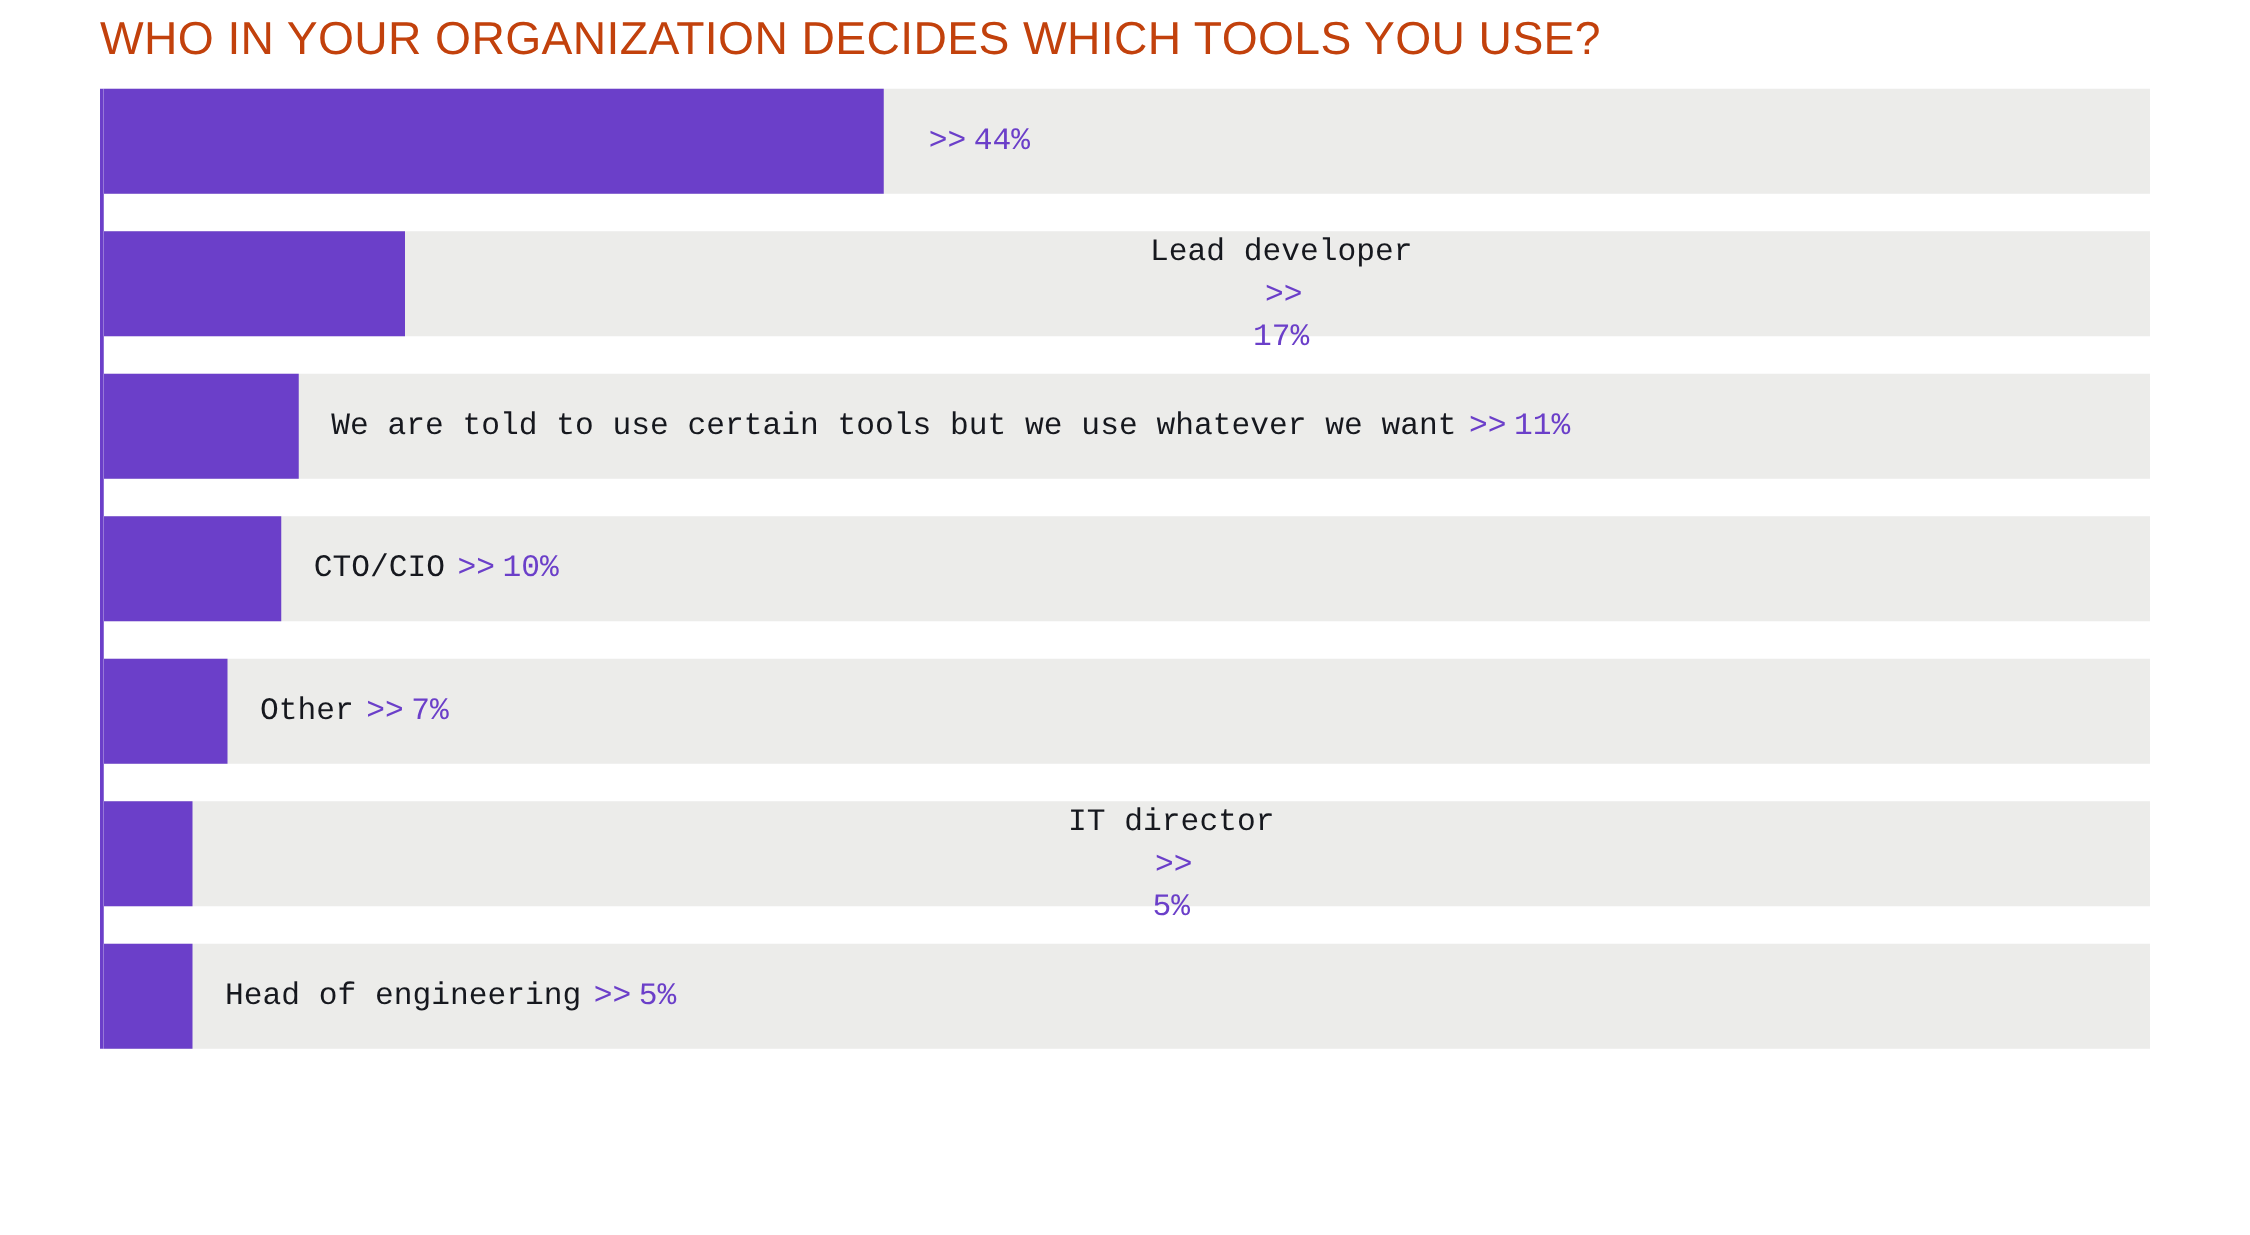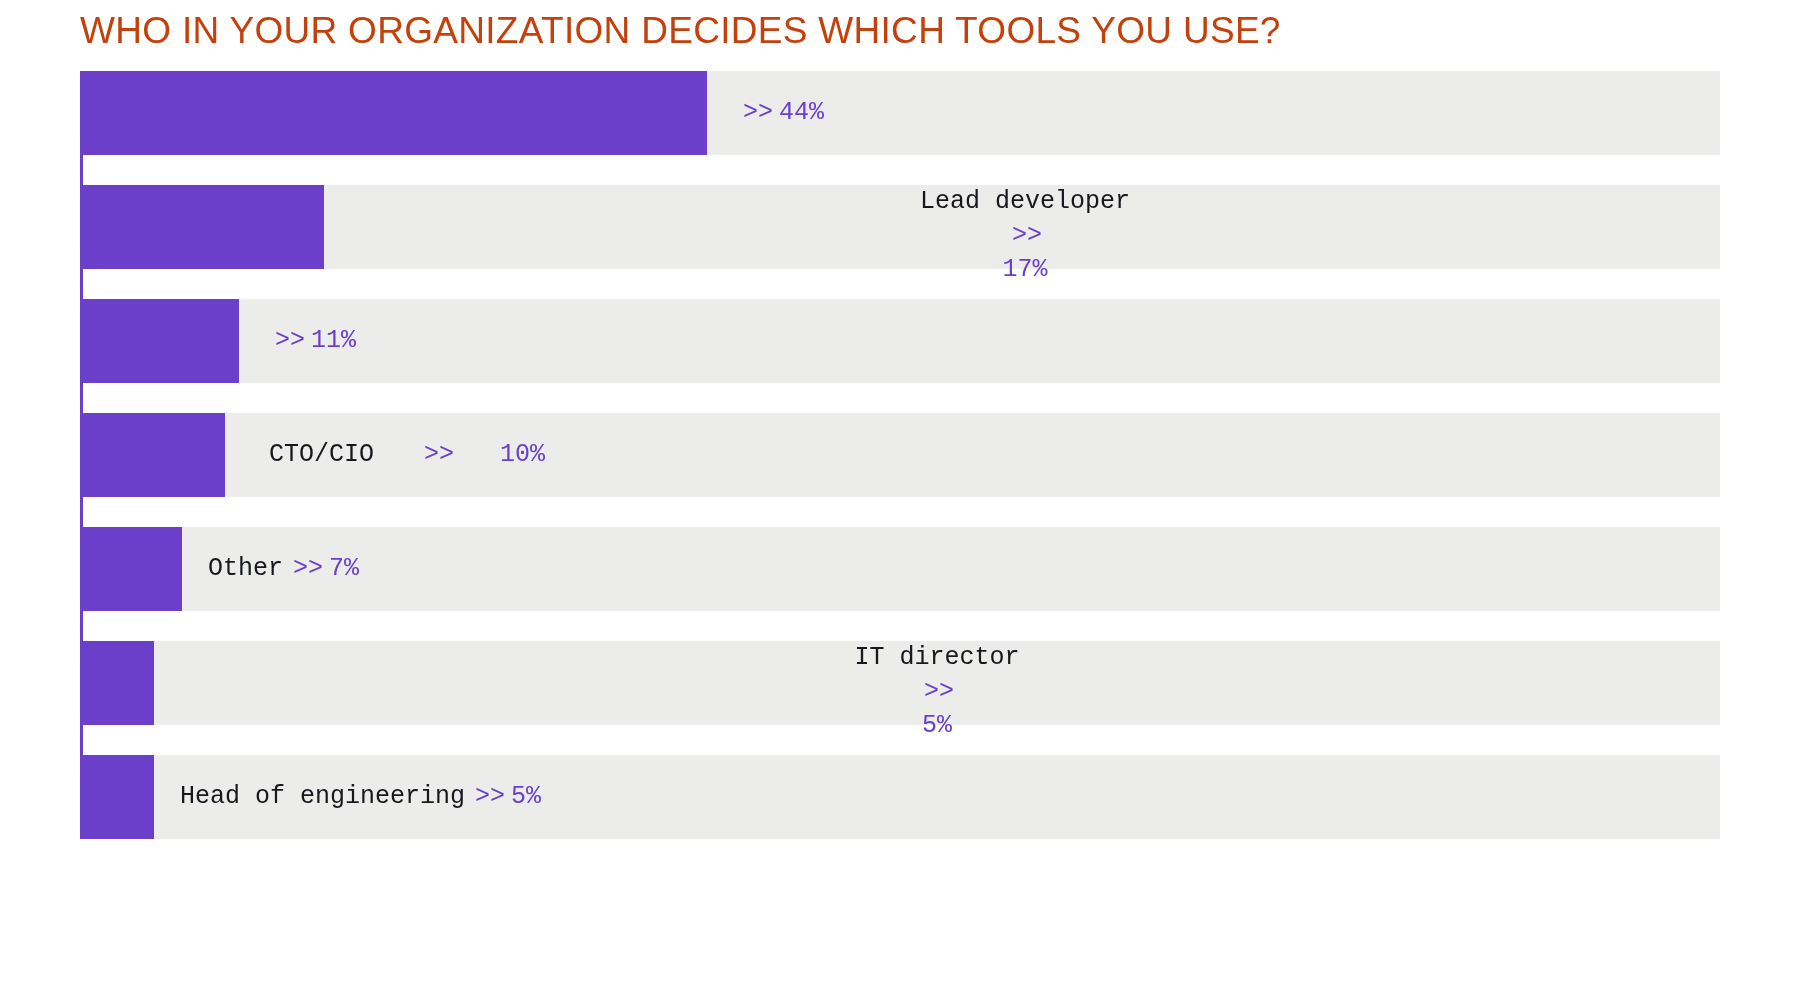--- a/index.html
+++ b/index.html
@@ -89,28 +89,29 @@
         <div class="label" style="left: 241px; flex-direction: column;">
           <span class="txt">Lead developer </span>
           <span class="chevrons">&gt;&gt;</span>
           <span class="pct"> 17%</span>
         </div>
       </div>
       <div class="row">
         <div class="track"></div>
         <div class="fill" style="width: 156px;"></div>
         <div class="label" style="left: 156px;">
+          <span class="txt">We are told to use certain tools but we use whatever we want </span>
           <span class="chevrons">&gt;&gt;</span>
           <span class="pct"> 11%</span>
         </div>
       </div>
       <div class="row">
         <div class="track"></div>
         <div class="fill" style="width: 142px;"></div>
-        <div class="label" style="left: 160px; gap: 40px;">
+        <div class="label" style="left: 142px;">
           <span class="txt">CTO/CIO </span>
           <span class="chevrons">&gt;&gt;</span>
           <span class="pct"> 10%</span>
         </div>
       </div>
       <div class="row">
         <div class="track"></div>
         <div class="fill" style="width: 99px;"></div>
         <div class="label" style="left: 99px;">
           <span class="txt">Other </span>

